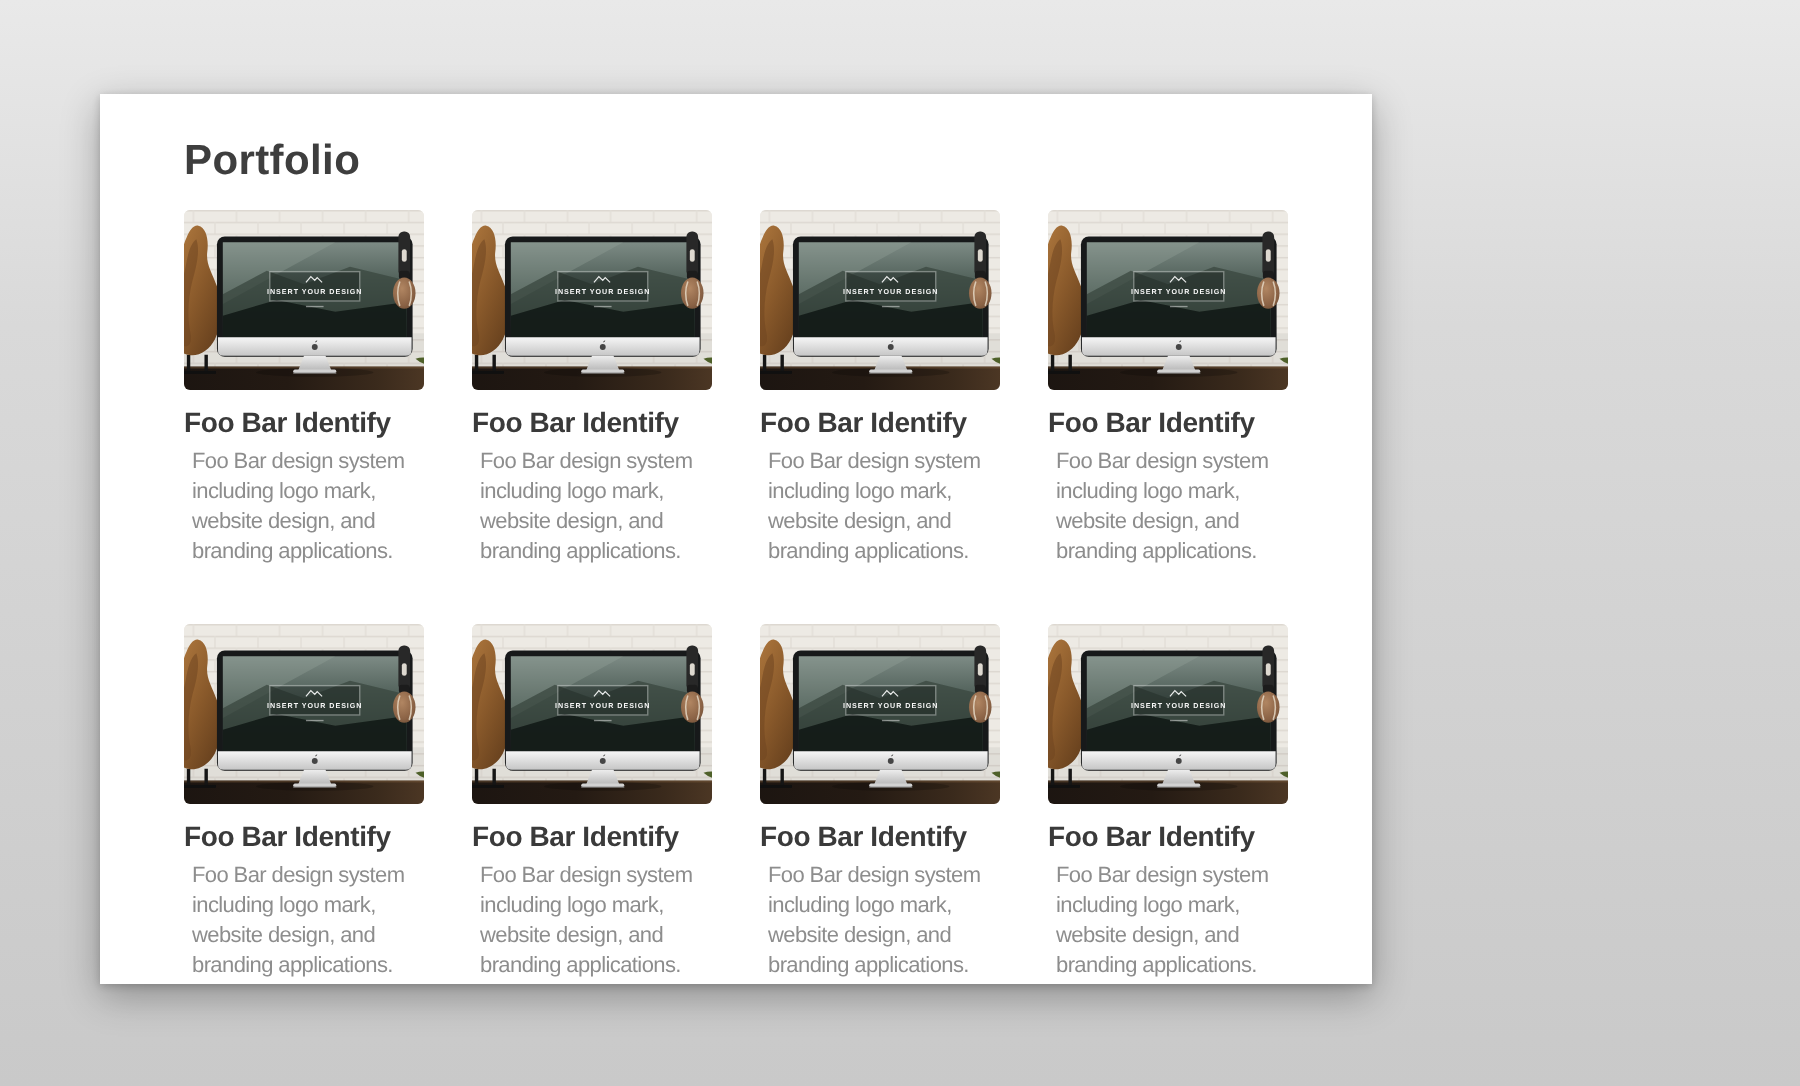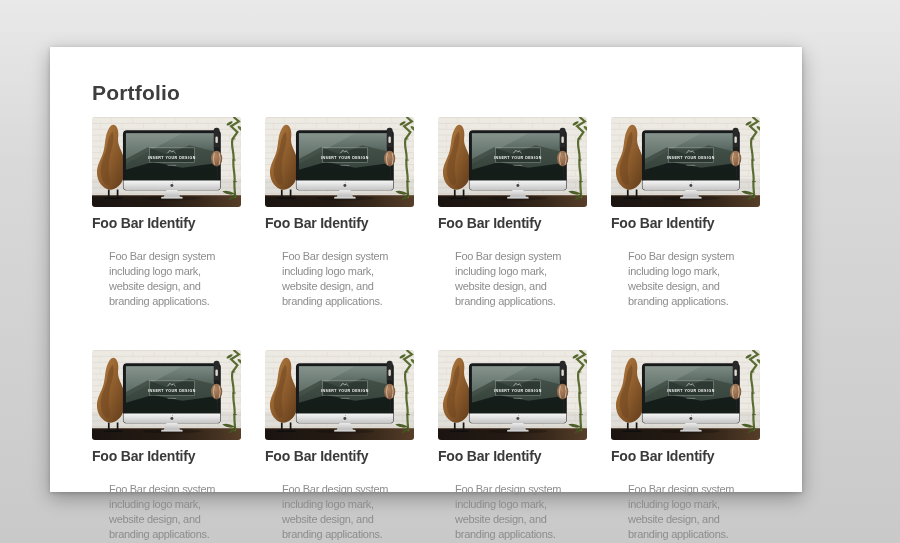--- a/index.html
+++ b/index.html
@@ -3,43 +3,43 @@
 <meta charset="utf-8">
 <style>
   html,body{margin:0;padding:0;}
   body{
     width:900px;height:543px;overflow:hidden;
     font-family:"Liberation Sans","DejaVu Sans",sans-serif;
     background:linear-gradient(180deg,#e9e9e9 0%,#d9d9d9 30%,#c9c9c9 100%);
     position:relative;
   }
   .card{
-    position:absolute;left:50px;top:47px;width:752px;height:445px;
-    background:#ffffff;box-sizing:border-box;padding:12px 42px;
+    position:absolute;left:50px;top:47px;width:636px;height:445px;
+    background:#ffffff;box-sizing:border-box;padding:0 42px;
     box-shadow:0 6px 18px rgba(0,0,0,.30), 0 1px 4px rgba(0,0,0,.18);
   }
   h1.page-title{
     margin:22px 0 12px;font-size:21px;line-height:24px;font-weight:bold;
     color:#3e3e3e;letter-spacing:.2px;
   }
   .grid{
     display:grid;grid-template-columns:repeat(4,1fr);
     column-gap:14px;row-gap:34px;gap:24px;
   }
   .item{min-width:0;cursor:pointer;}
   .thumb{
     height:90px;border-radius:3px;overflow:hidden;background:#ece9e3;
   }
   .thumb svg.scene{display:block;width:100%;height:100%;}
   .item h2{
     margin:8px 0 3px;font-size:14px;line-height:17px;font-weight:bold;
     color:#3a3a3a;letter-spacing:-.2px;
   }
   .item p{
-    margin:17px;font-size:11px;line-height:15px;color:#8d8d8d;
+    margin:4px;font-size:11px;line-height:15px;color:#8d8d8d;
     letter-spacing:-.3px;
   }
   .defs-svg{position:absolute;width:0;height:0;overflow:hidden;}
 </style>
 </head>
 <body>
 
 <svg class="defs-svg" xmlns="http://www.w3.org/2000/svg" aria-hidden="true">
   <defs>
     <pattern id="brick" width="44" height="24" patternUnits="userSpaceOnUse">

